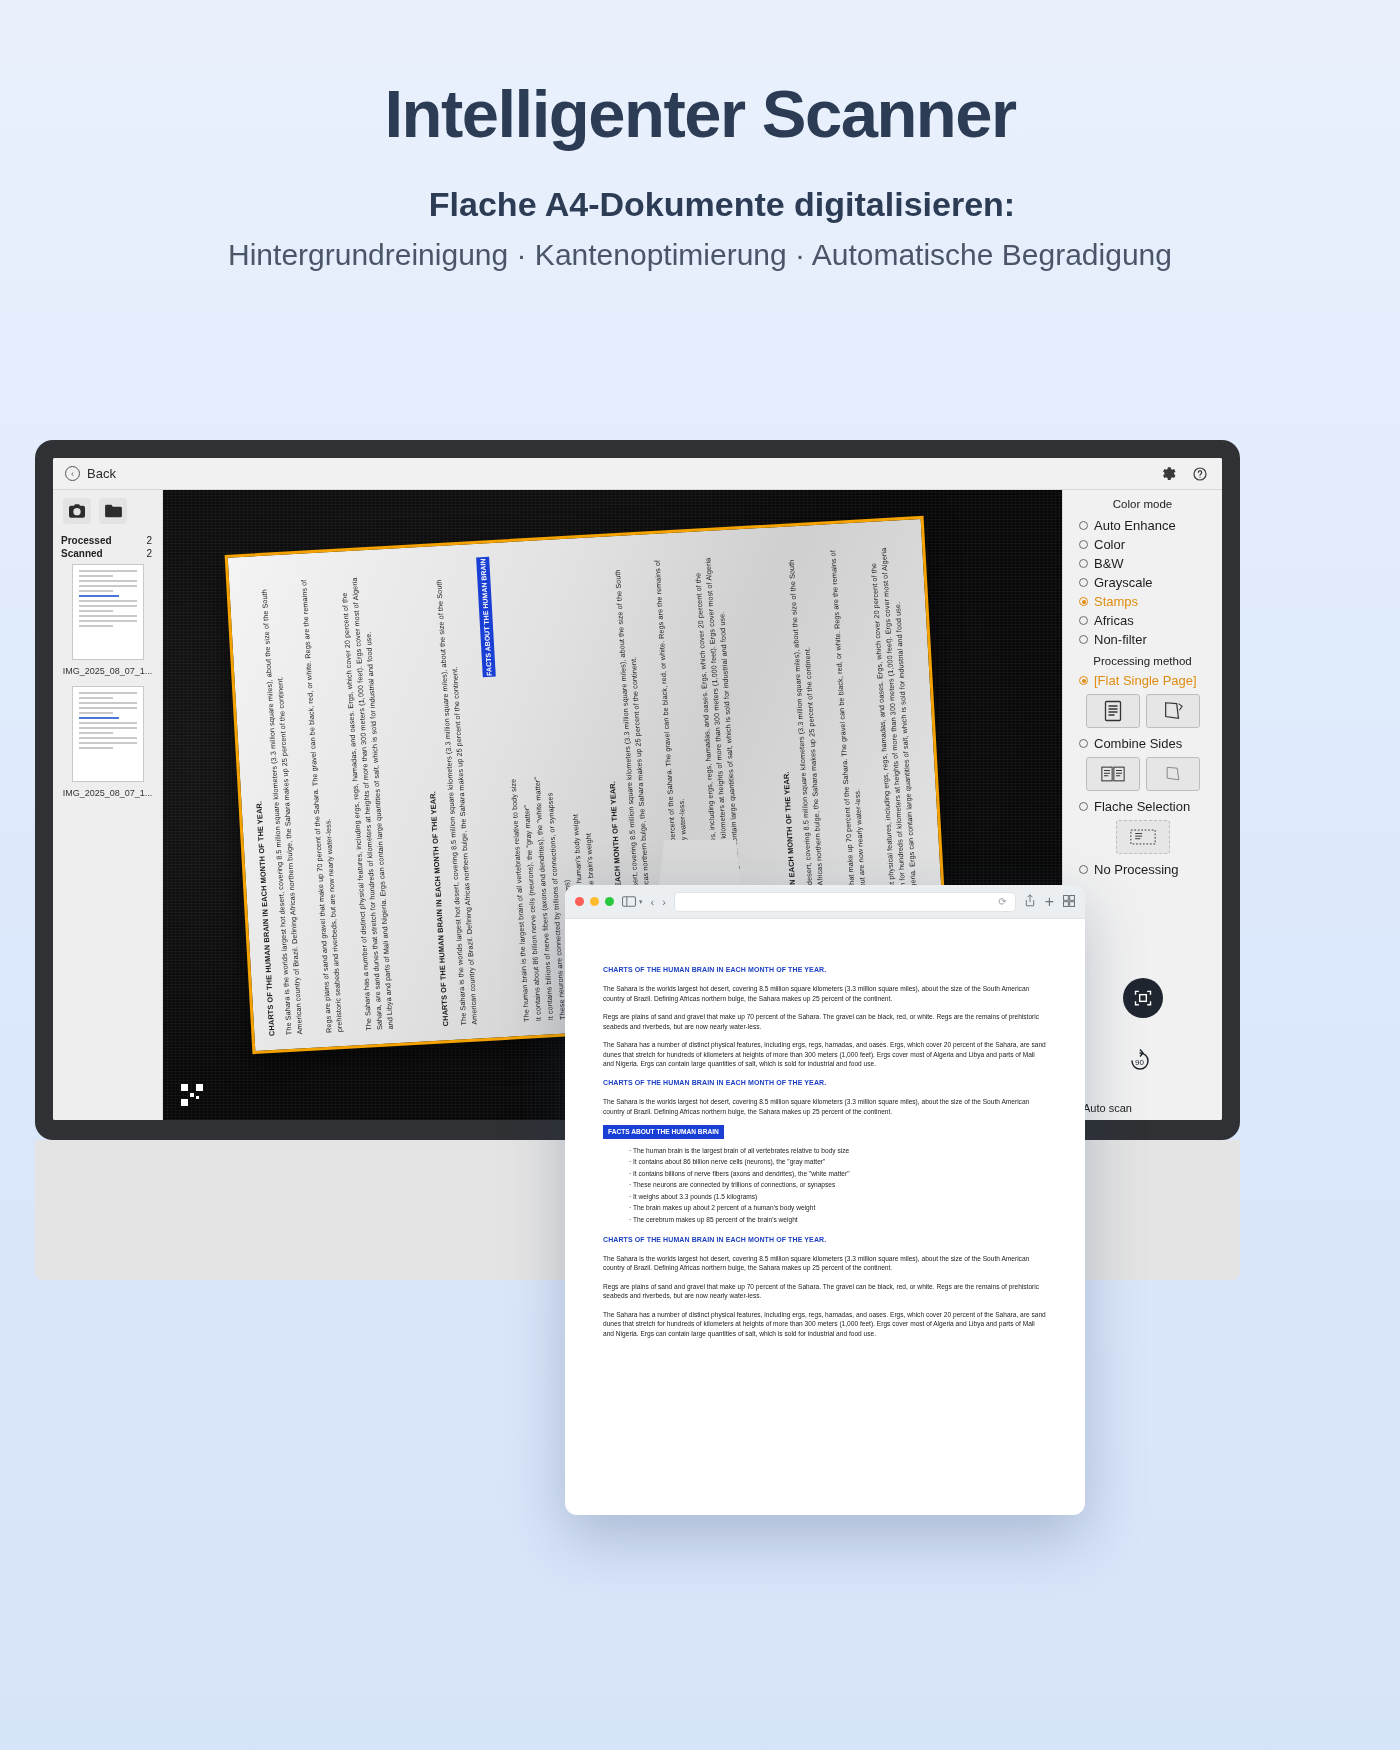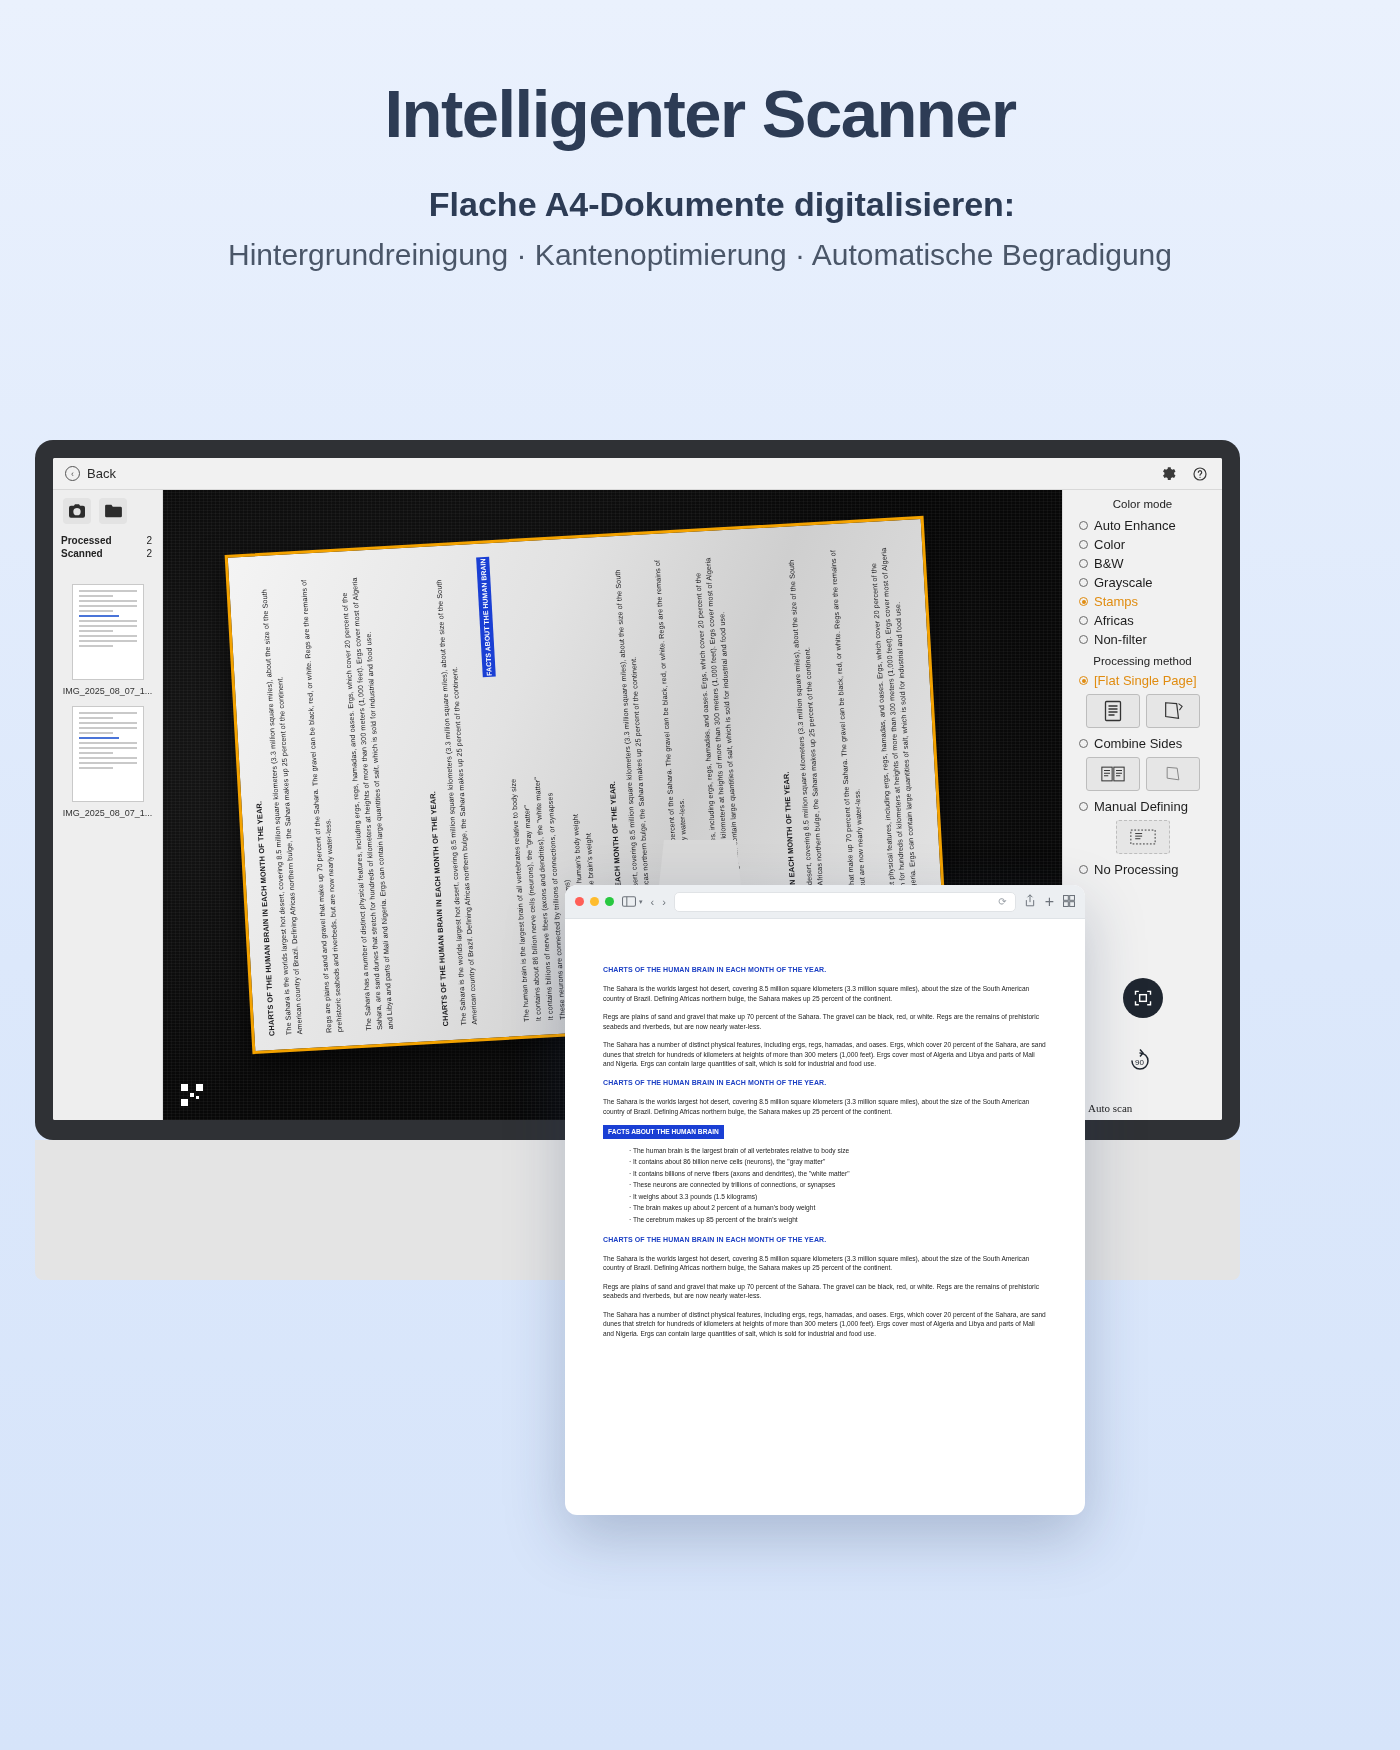--- a/index.html
+++ b/index.html
@@ -70,21 +70,21 @@
   
   .thumbs {
     width: 110px; background: #eeeeee; border-right: 1px solid #dcdcdc;
     padding: 8px 6px; font-size: 10px; color: #222;
   }
   .thumb-tools { display: flex; gap: 8px; margin-bottom: 10px; padding-left: 4px; }
   .tool-sq {
     width: 28px; height: 26px; background: #e3e3e3; border-radius: 4px;
     display: flex; align-items: center; justify-content: center;
   }
-  .counts { padding-left: 2px; margin-bottom: 24px; }
+  .counts { padding-left: 2px; margin-bottom: 4px; }
   .count-row { display: flex; justify-content: space-between; font-weight: bold; font-size: 10px; padding: 1px 4px 1px 0; }
   .count-row .v { font-weight: normal; width: 16px; text-align: right; }
   .thumb-card { margin: 0 auto 6px; width: 72px; height: 96px; background: #fff; border: 1px solid #c9c9c9; padding: 5px 6px; }
   .tline { height: 2px; background: #c9c9c9; margin-bottom: 3px; }
   .tline.s { width: 60%; }
   .tline.blue { background: #4a74d8; width: 70%; }
   .thumb-label { text-align: center; font-size: 9px; color: #333; margin-bottom: 10px; }
 
   
   .canvas {
@@ -148,21 +148,21 @@
   }
   .sect-title { text-align: center; font-size: 11.5px; margin: 6px 0 4px; }
   .btn-row { display: flex; gap: 6px; justify-content: center; margin: 4px 0 6px; }
   .sqbtn {
     width: 54px; height: 34px; background: #e6e6e6; border: 1px solid #bdbdbd;
     border-radius: 3px; display: flex; align-items: center; justify-content: center;
   }
   .sqbtn.dash { border-style: dashed; }
   .autoscan-box {
     position: absolute; bottom: 6px; left: 0; width: 100%;
-    display: flex; align-items: center; gap: 5px; padding-left: 10px; font-size: 11px; font-family: Liberation Serif, serif;
+    display: flex; align-items: center; padding-left: 10px; font-size: 11px;
   }
   .chk { width: 10px; height: 10px; border: 1.3px solid #6b6b6b; background: #fff; flex: none; }
   .round-tools {
     position: absolute; bottom: 42px; left: 50%; transform: translateX(-50%);
     display: flex; gap: 26px;  flex-direction: column;
   }
   .rtool {
     width: 40px; height: 40px; border-radius: 50%; background: #1f2630; color: #fff;
     display: flex; align-items: center; justify-content: center;
   }
@@ -409,21 +409,21 @@
             </div>
             <div class="sqbtn">
               <svg width="20" height="20" viewBox="0 0 24 24" fill="none" stroke="#888" stroke-width="1.2">
                 <path d="M5 4l12 1 2 14-14-2z"></path>
               </svg>
             </div>
           </div>
 
           <div class="opt">
             <span class="radio"></span>
-            <span>Manual Defining</span>
+            <span>Flache Selection</span>
           </div>
           <div class="btn-row">
             <div class="sqbtn dash">
               <svg width="26" height="18" viewBox="0 0 30 20" fill="none" stroke="#333" stroke-width="1.1" stroke-dasharray="2 2">
                 <rect x="1" y="2" width="28" height="16"></rect>
                 <path d="M6 6h8M6 9h8M6 12h6" stroke-dasharray="0"></path>
               </svg>
             </div>
           </div>
 

